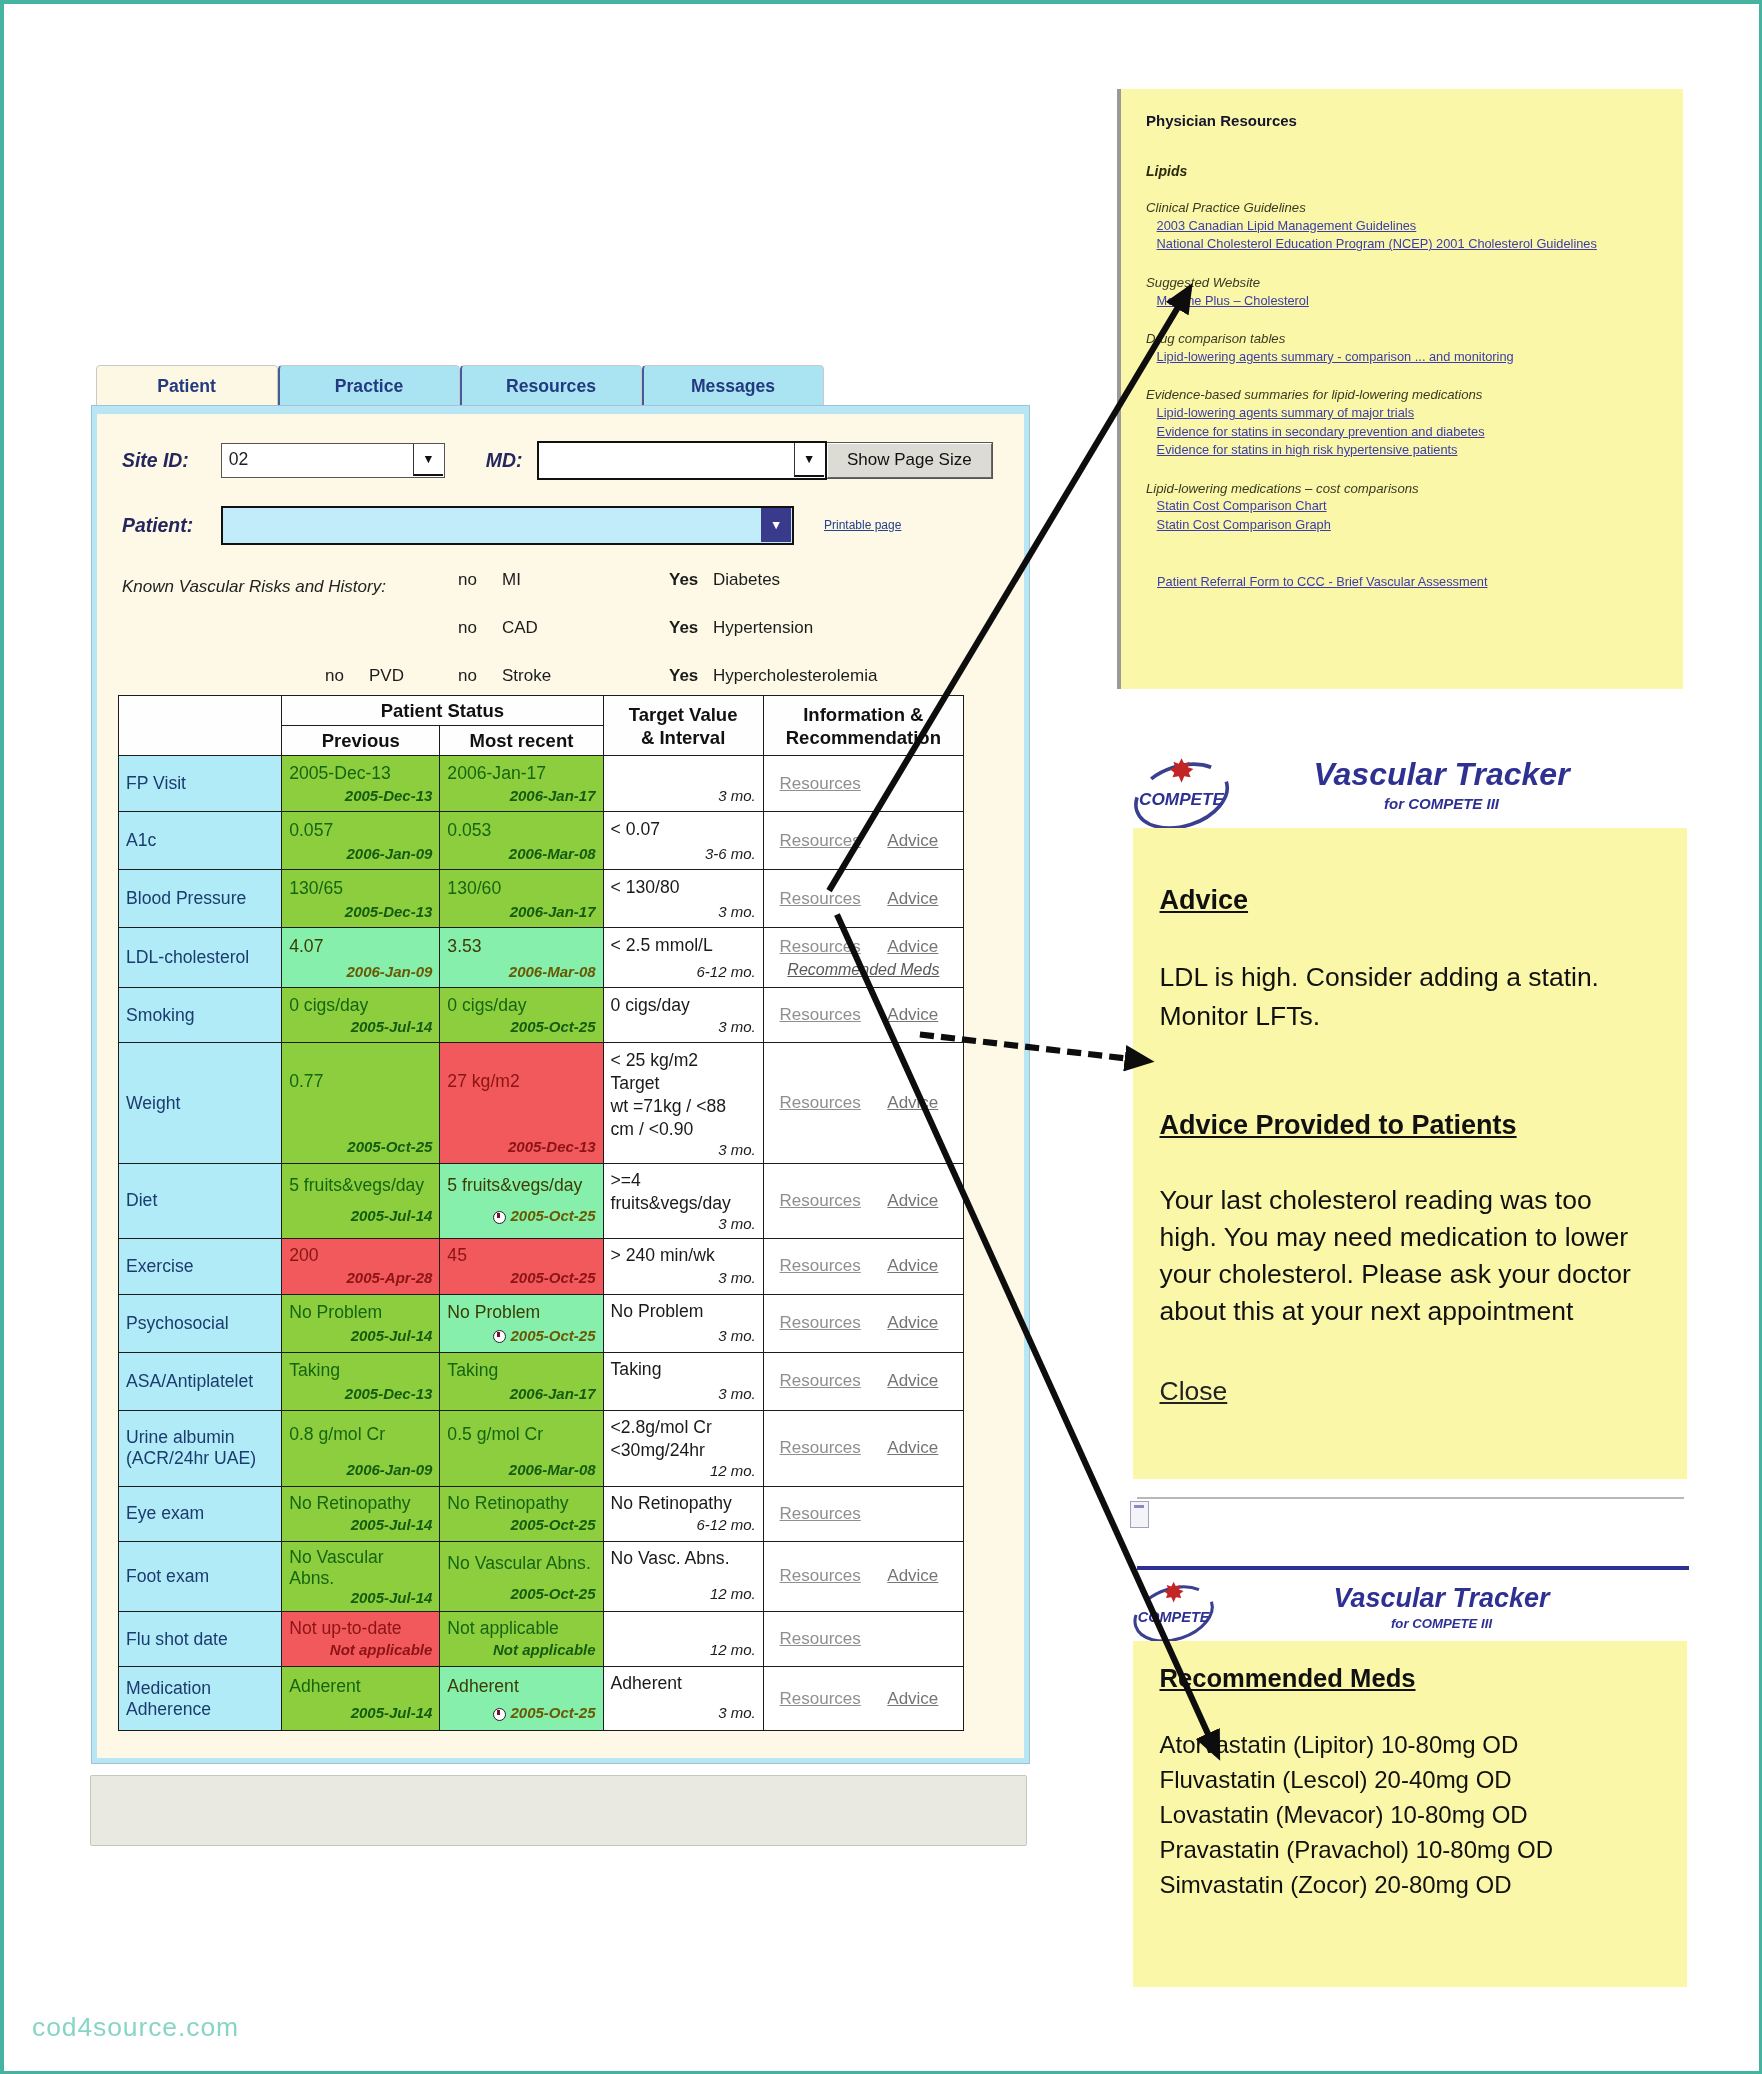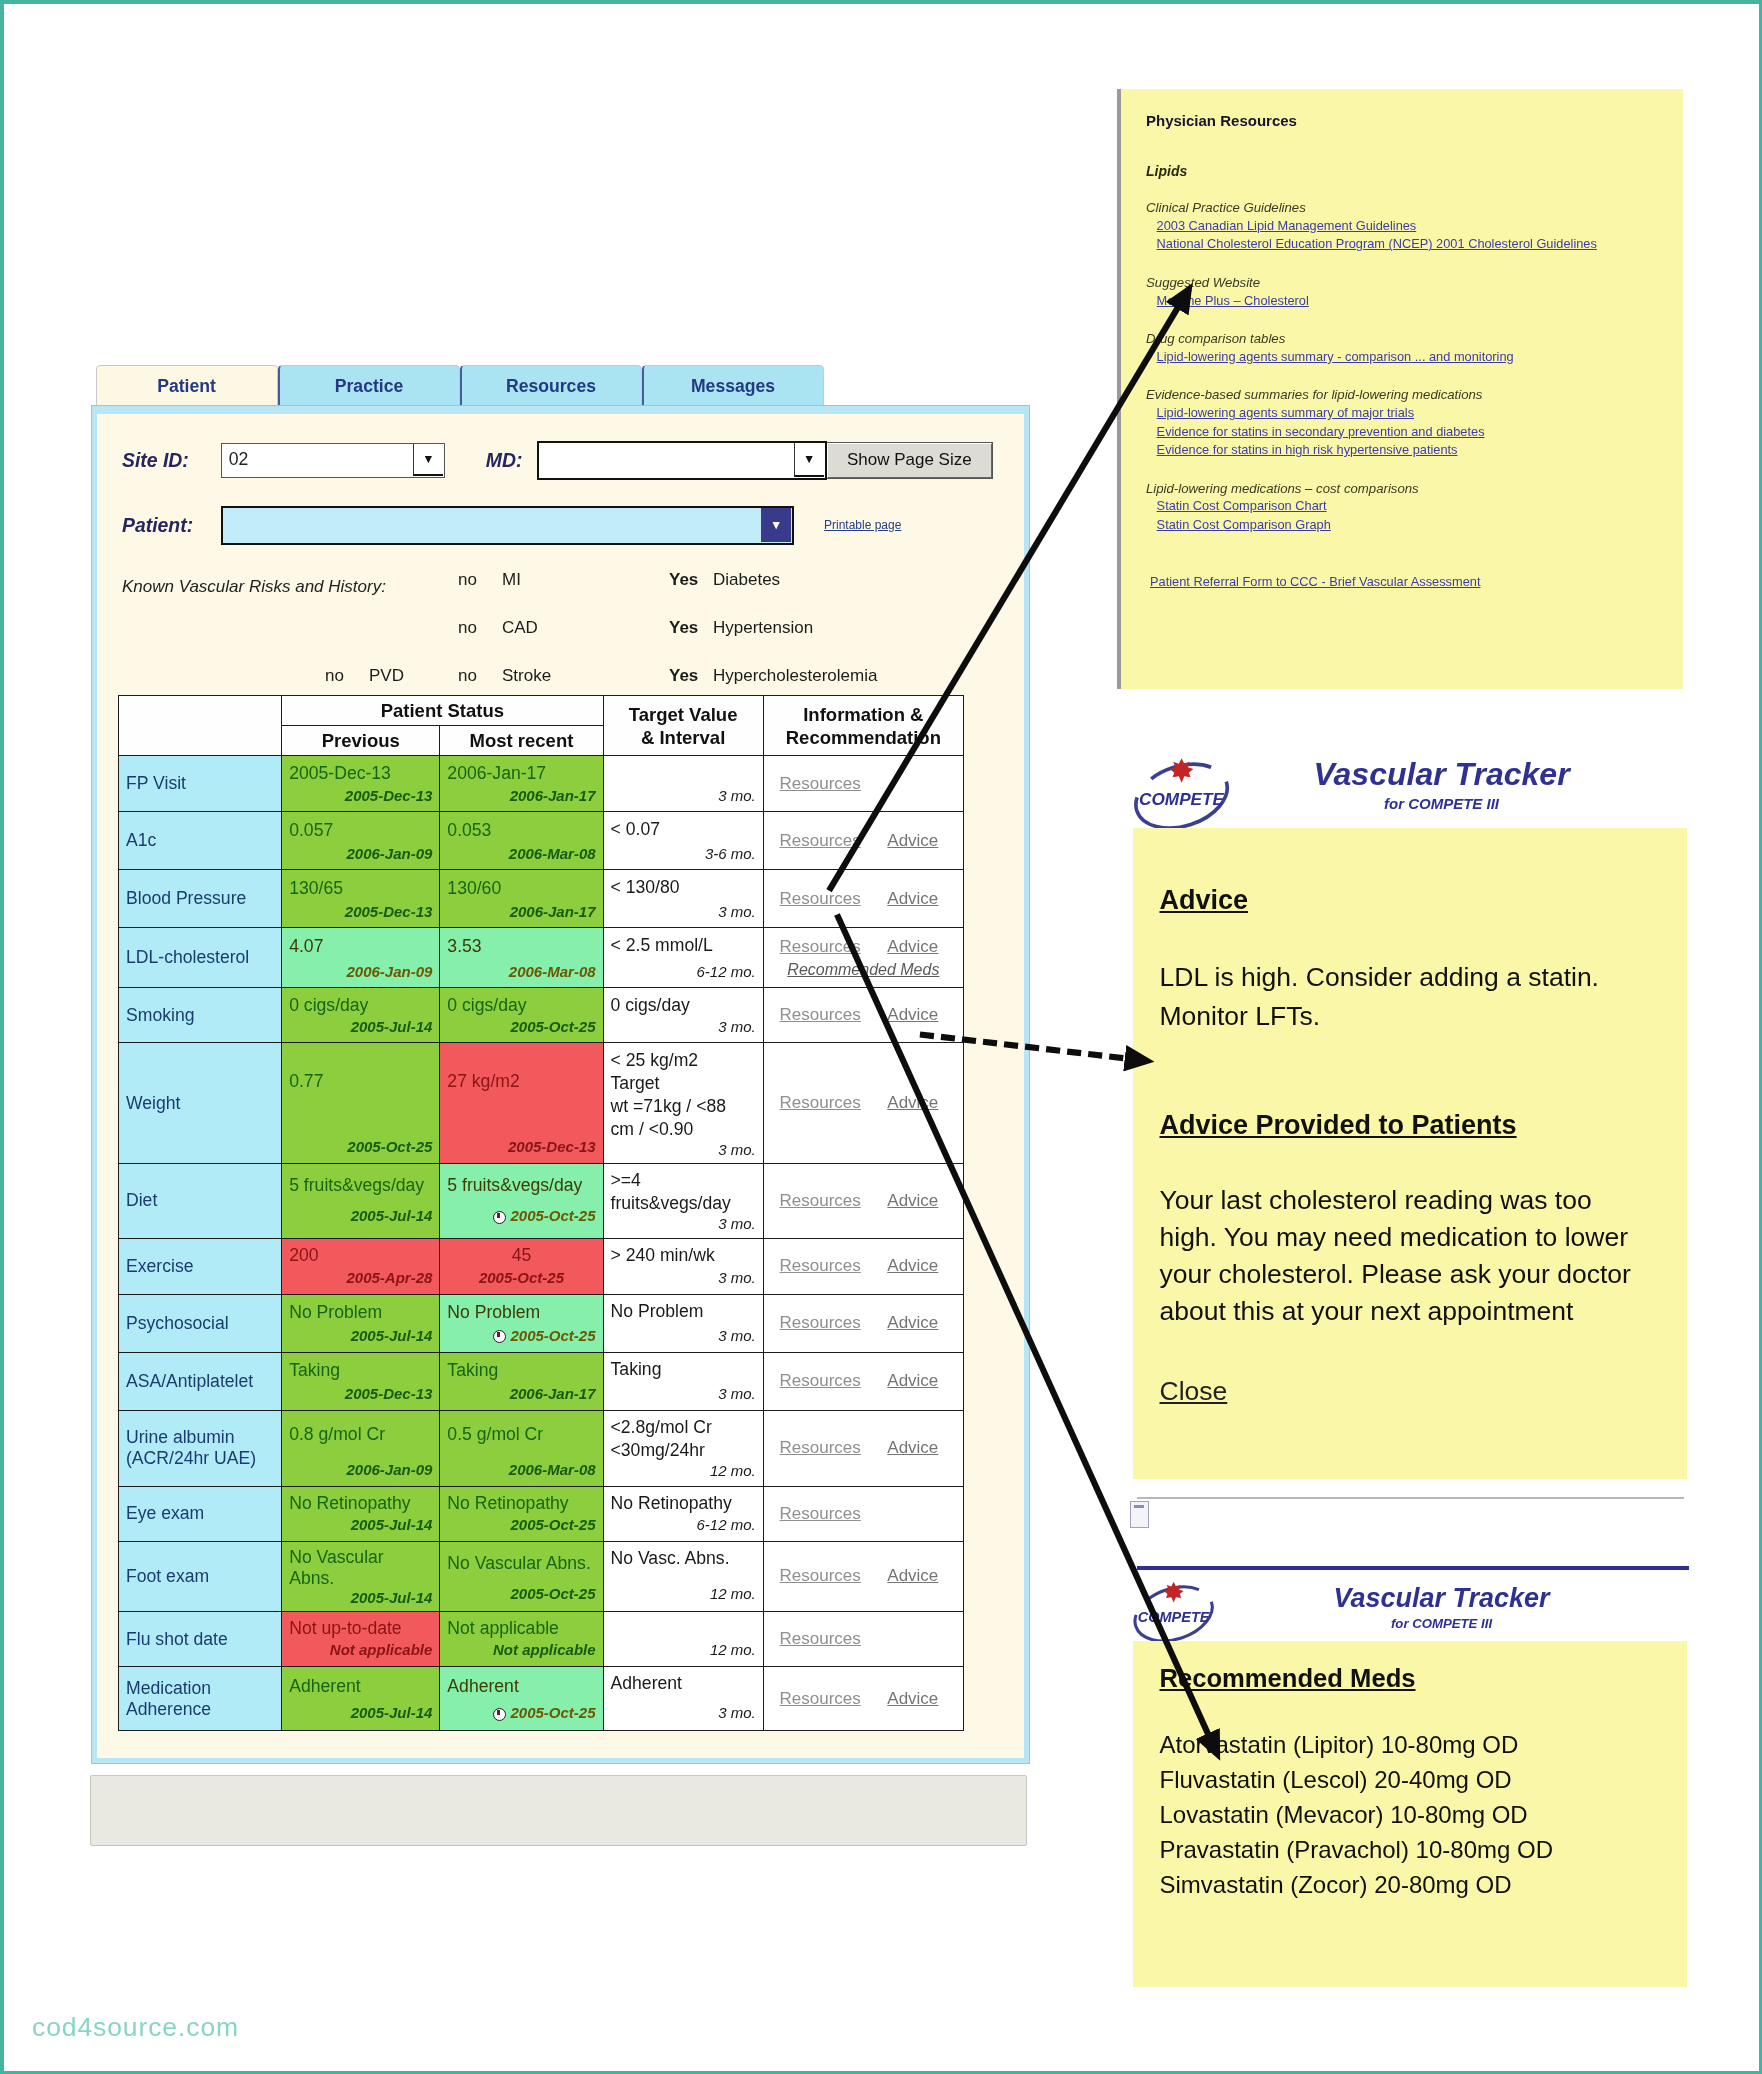--- a/index.html
+++ b/index.html
@@ -113,21 +113,21 @@
   }
   #resources-title { font-size:15px; font-weight:bold; color:#15152e; }
   #resources-category { font-size:14px; font-weight:bold; font-style:italic; color:#2a2a0e; margin-top:34px; }
   .res-section { margin-top:21px; }
   .res-header { font-size:13.2px; font-style:italic; color:#3a3a22; }
   .res-links { margin-left:10.6px; margin-top:1.8px; }
   .res-link, #resources-footer-link {
     display:block; font-size:12.8px; color:#3d3daa; text-decoration:underline;
     line-height:18.5px; cursor:pointer;
   }
-  #resources-footer-link { margin-top:39px; margin-left:4px; }
+  #resources-footer-link { margin-top:39px; margin-left:11px; }
 
   
   .tracker-titles { position:absolute; width:529px; text-align:center; }
   #tracker1-titles { left:1173px; top:752px; }
   #tracker2-titles { left:1173px; top:1579px; }
   .tracker-title { font-size:32px; font-weight:bold; font-style:italic; color:#2e3192; }
   .tracker-sub { font-size:15px; font-weight:bold; font-style:italic; color:#2e3192; margin-top:1.8px; }
   #tracker2-titles .tracker-title { font-size:27px; }
   #tracker2-titles .tracker-sub { font-size:13.2px; }
   .logo-svg { position:absolute; }
@@ -450,21 +450,21 @@
   </tr>
           <tr style="height: 56px;">
     <td class="rowlabel">Exercise</td>
     <td class="cell prev red">
       <div class="cellwrap" style="min-height: 42px;">
                 <div class="val">200</div>
         <div class="daterow"><span class="datetext">2005-Apr-28</span></div>
       </div>
     </td>
     <td class="cell recent red">
-      <div class="cellwrap" style="min-height: 42px; align-items: center;">
+      <div class="cellwrap" style="min-height: 42px;">
                 <div class="val">45</div>
         <div class="daterow"><span class="datetext">2005-Oct-25</span></div>
       </div>
     </td>
     <td class="target-cell">
       <div class="cellwrap" style="min-height: 42px;">
                 <div class="tval">&gt; 240 min/wk</div>
                 <div class="interval">3 mo.</div>
               </div>
     </td>

